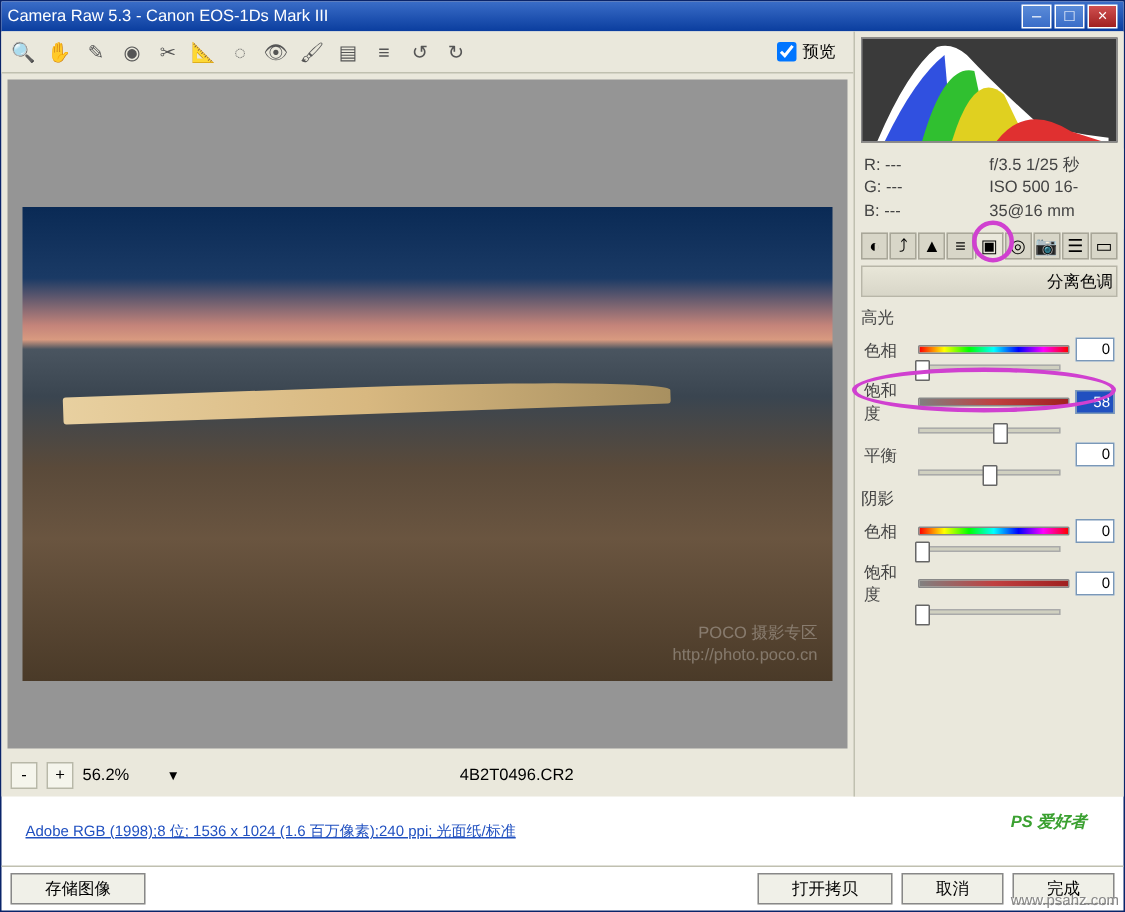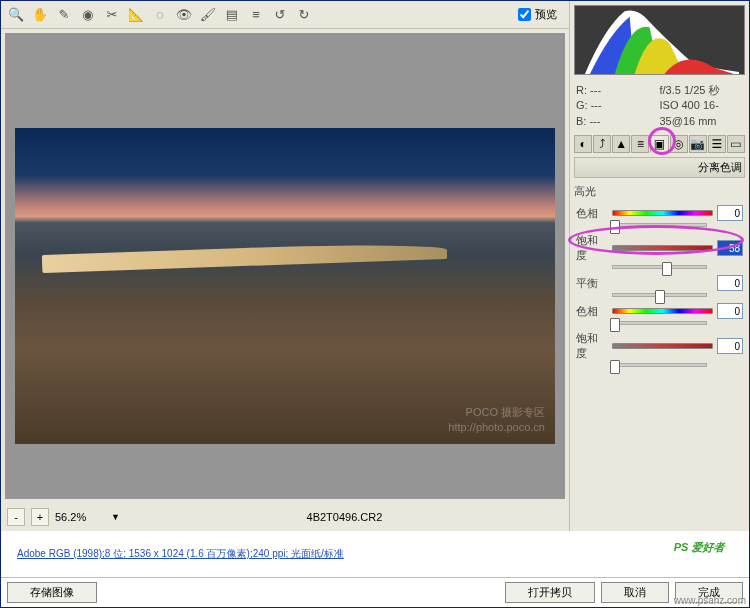--- a/index.html
+++ b/index.html
@@ -47,20 +47,26 @@
 .footer { display: flex; padding: 4px 6px; gap: 6px; align-items: center; border-top: 1px solid #c0c0b0; }
 .btn { padding: 2px 22px; background: #f0f0e8; border: 1px solid #888; min-width: 60px; text-align: center; }
 .spacer { flex: 1; }
 .site-mark { position: absolute; right: 4px; bottom: 2px; font-size: 18px; font-weight: bold; font-style: italic; color: #3aa030; text-shadow: 1px 1px 0 #fff; z-index: 100; }
 .site-mark small { font-size: 10px; color: #888; display: block; font-style: normal; font-weight: normal; margin-top: 39px; }
 </style>
 </head>
 <body>
 
 <div class="window">
+  <div class="titlebar">
+    <span class="titlebar-text">Camera Raw 5.3  -  Canon EOS-1Ds Mark III</span>
+    <div class="winbtn min">–</div>
+    <div class="winbtn max">□</div>
+    <div class="winbtn">×</div>
+  </div>
 
   <div class="content">
     <div class="left">
       <div class="toolbar">
         <div class="toolbtn">🔍</div>
         <div class="toolbtn">✋</div>
         <div class="toolbtn">✎</div>
         <div class="toolbtn">◉</div>
         <div class="toolbtn">✂</div>
         <div class="toolbtn">📐</div>
@@ -107,21 +113,21 @@
       </div>
 
       <div class="info-box">
         <div class="info-col">
           <div>R: ---</div>
           <div>G: ---</div>
           <div>B: ---</div>
         </div>
         <div class="info-col">
           <div>f/3.5  1/25 秒</div>
-          <div>ISO 400  16-35@16 mm</div>
+          <div>ISO 500  16-35@16 mm</div>
         </div>
       </div>
 
       <div class="tabs circled">
         <div class="tab">◐</div>
         <div class="tab">⤴</div>
         <div class="tab">▲</div>
         <div class="tab">≡</div>
         <div class="tab active">▣</div>
         <div class="tab">◎</div>
@@ -162,20 +168,21 @@
         <span class="slider-label">平衡</span>
         <div style="flex:1"></div>
         <input class="slider-value" value="0" style="">
       </div>
       <div class="slider-thumb-row">
           <div class="slider-bar">
             <div class="slider-thumb" style="left:50%"></div>
           </div>
         </div>
 
+      <div class="section-title">阴影</div>
 
       <div class="slider-row">
         <span class="slider-label">色相</span>
         <div class="slider-track hue"></div>
         <input class="slider-value" value="0" style="">
       </div>
       <div class="slider-thumb-row">
           <div class="slider-bar">
             <div class="slider-thumb" style="left:2%"></div>
           </div>

